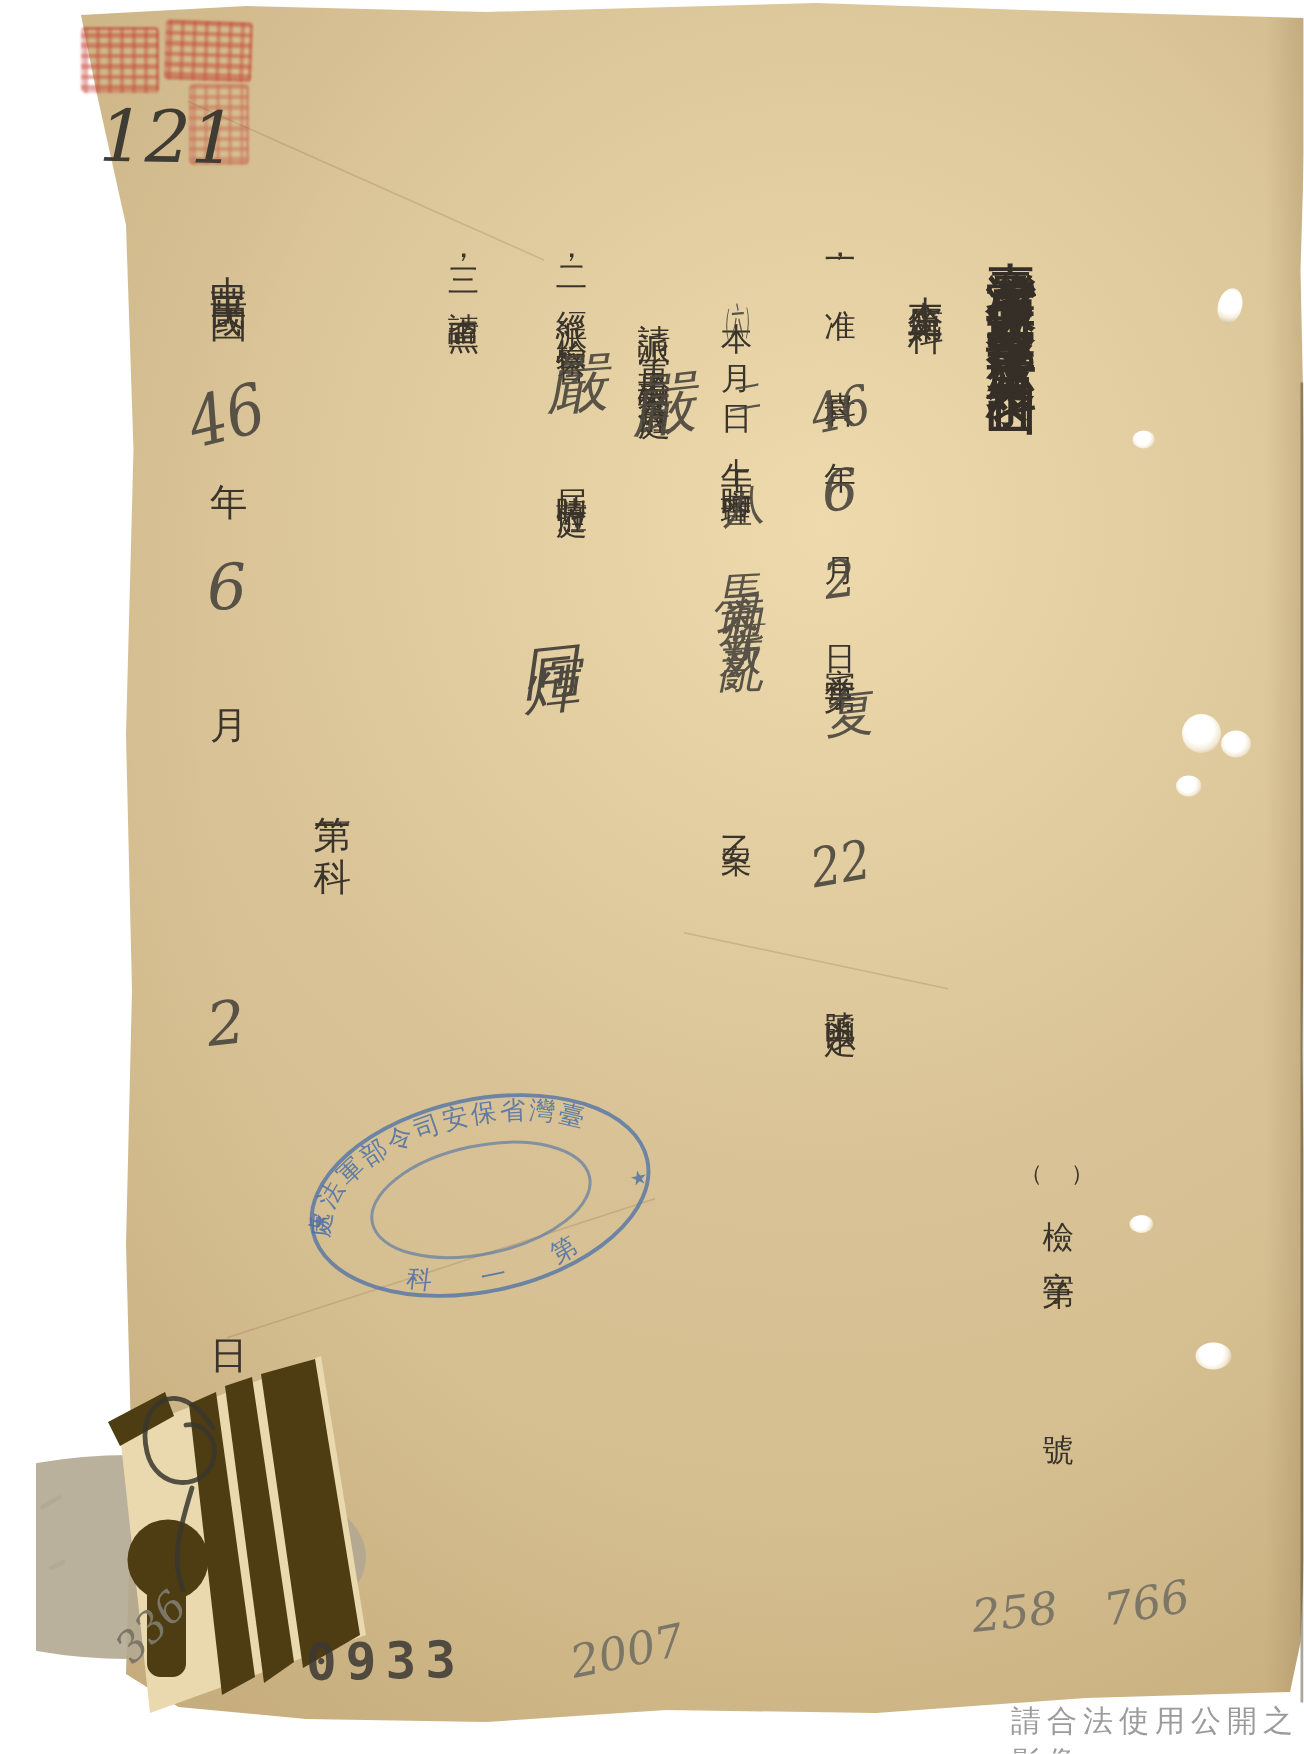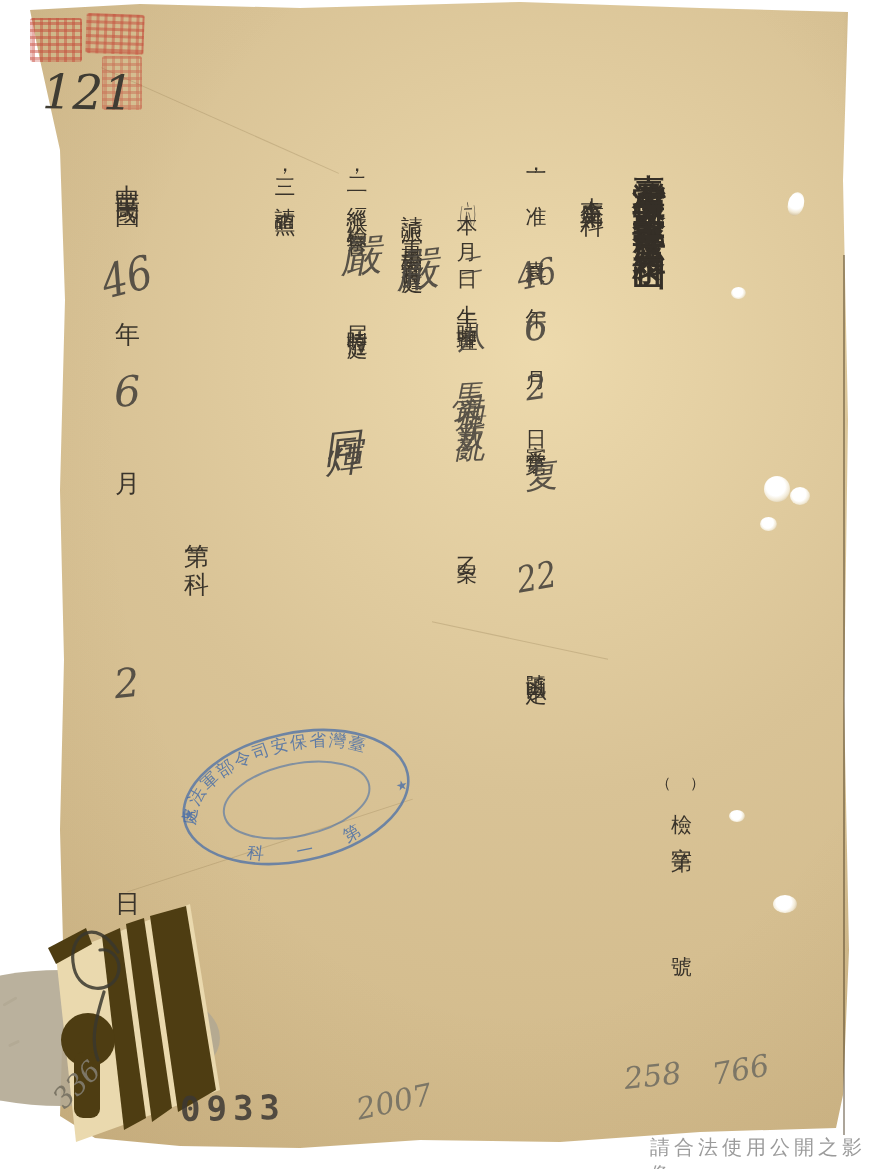--- a/index.html
+++ b/index.html
@@ -1,18 +1,18 @@
 <!DOCTYPE html>
 <html><head>
 <meta charset="utf-8">
 <style>
   html,body{margin:0;padding:0;}
   body{width:869px;height:1169px;position:relative;background:#ffffff;overflow:hidden;
        font-family:"Liberation Serif","DejaVu Serif",serif;}
-  .stage{position:absolute;inset:0;}
+  .stage{position:absolute;inset:0;margin-left:24px;}
 
   
   .paper{position:absolute;inset:0;
     clip-path:polygon(30px 10px,140px 4px,300px 8px,520px 2px,700px 8px,848px 12px,
       843px 180px,848px 420px,844px 700px,849px 950px,843px 1095px,836px 1128px,
       700px 1132px,560px 1142px,420px 1140px,300px 1148px,180px 1146px,95px 1138px,
       60px 1116px,64px 980px,60px 830px,64px 660px,60px 490px,65px 300px,60px 150px,40px 60px);
     background:
       radial-gradient(120% 90% at 62% 30%, rgba(238,219,174,.95) 0%, rgba(217,195,150,.65) 42%, rgba(198,171,120,.6) 100%),
       #d8c295;

